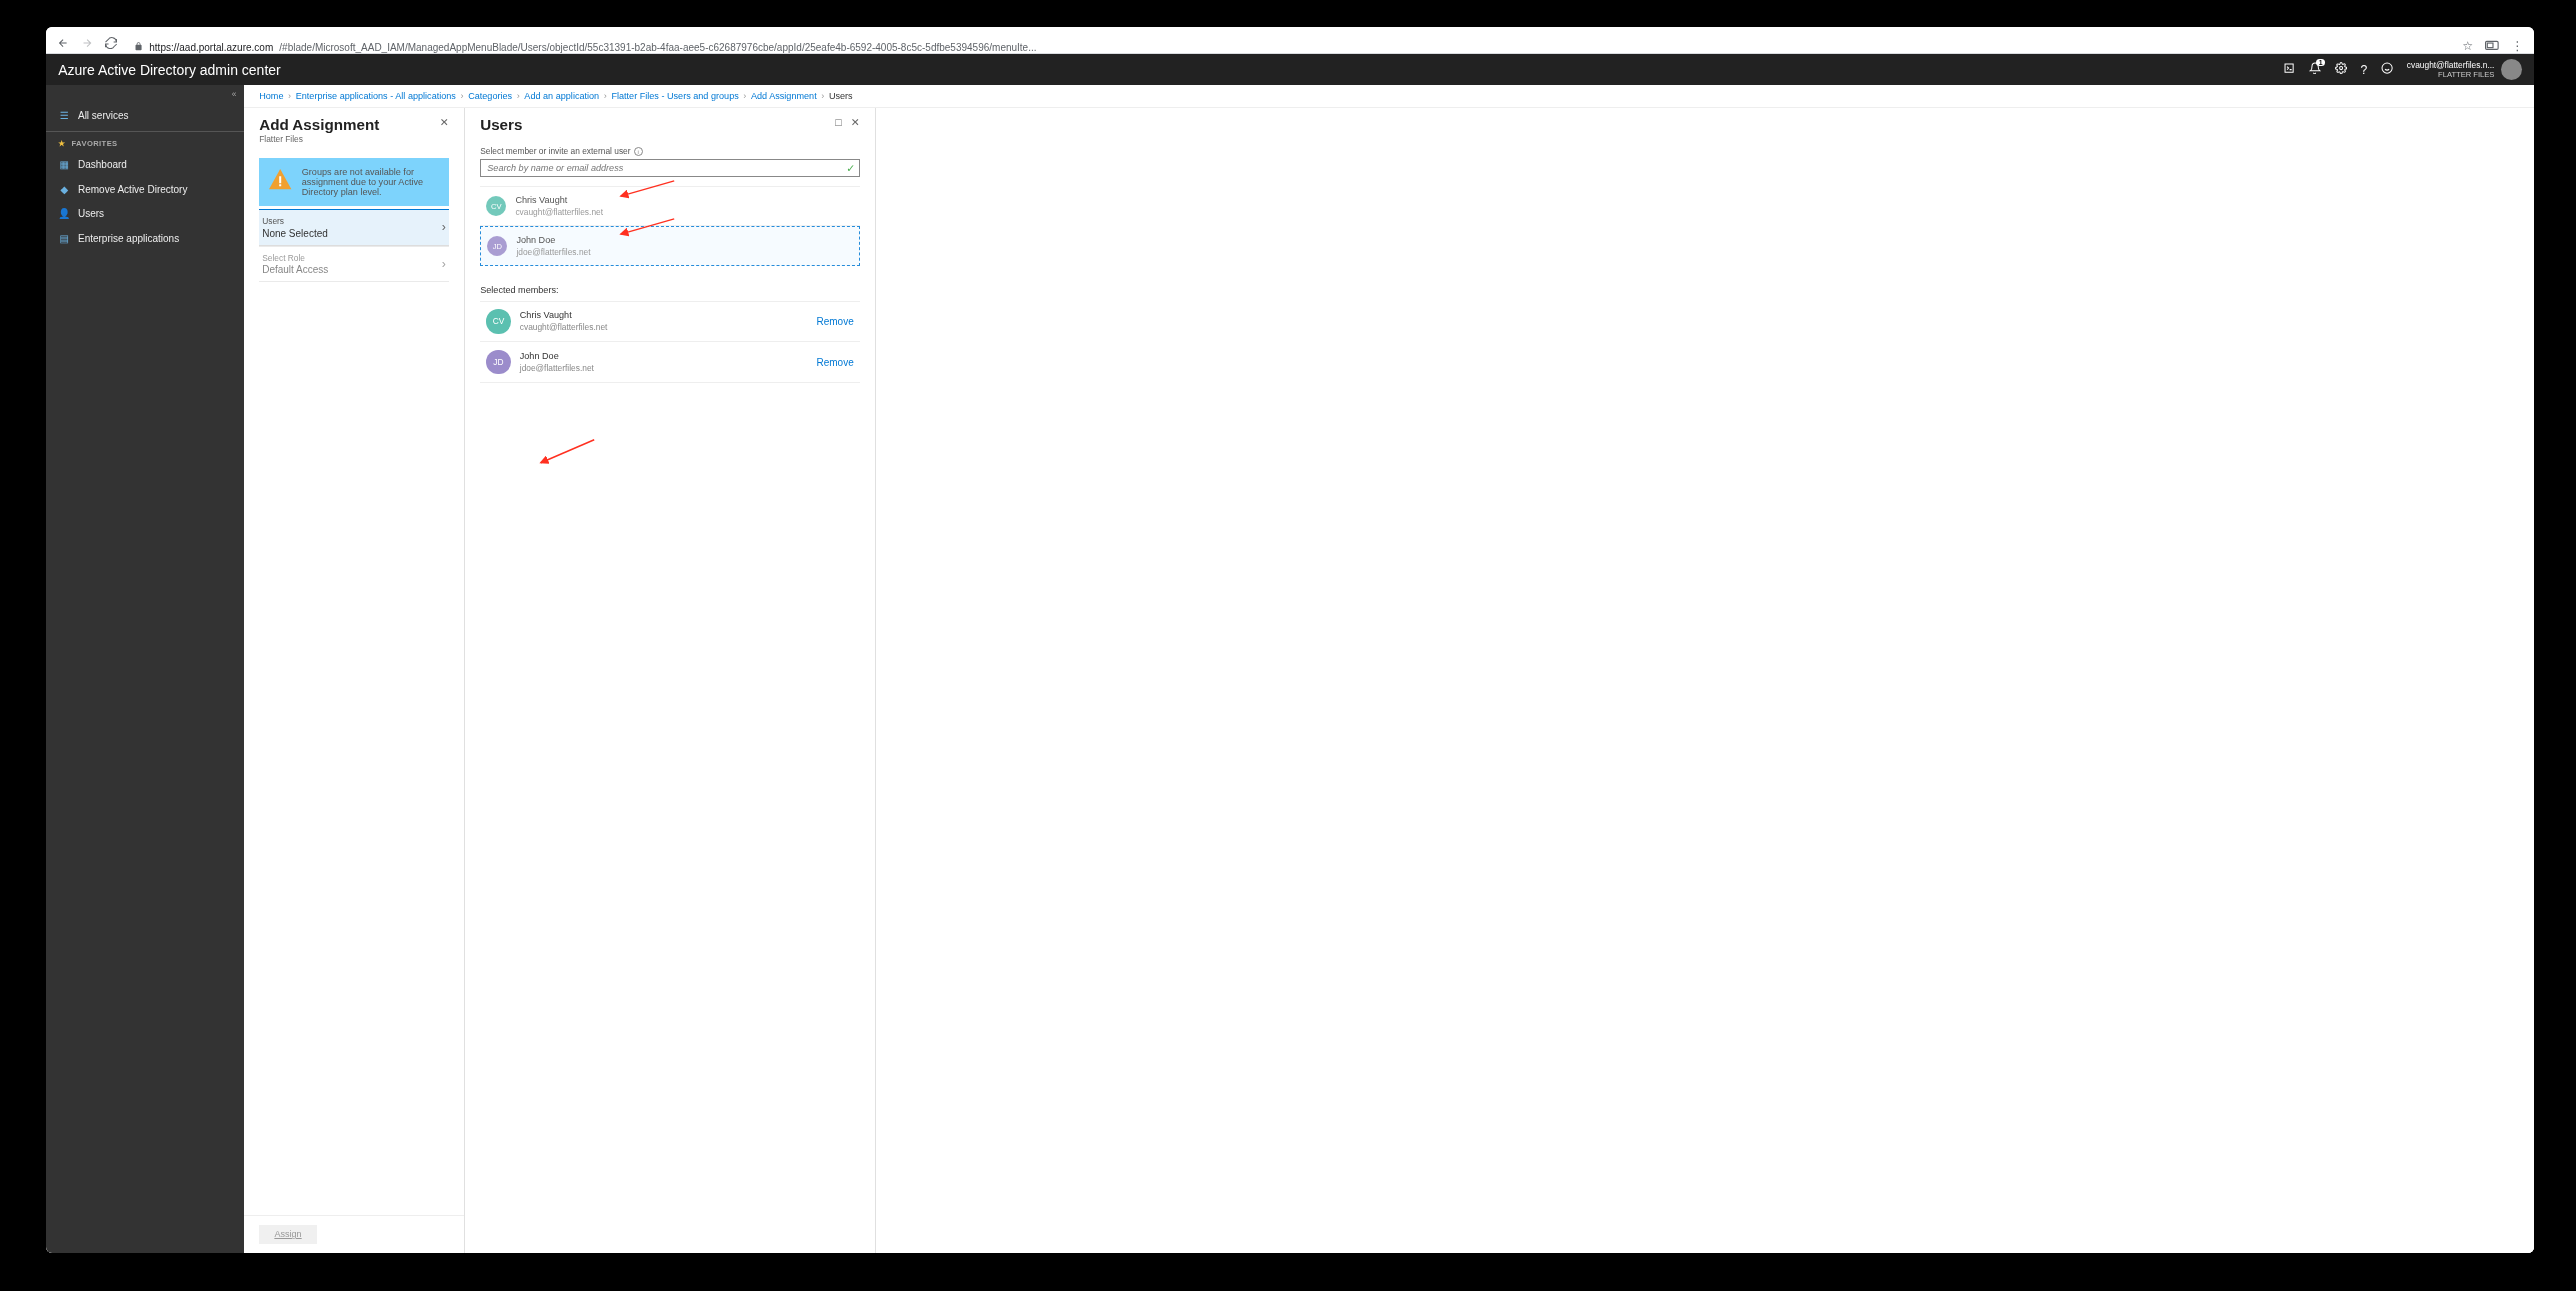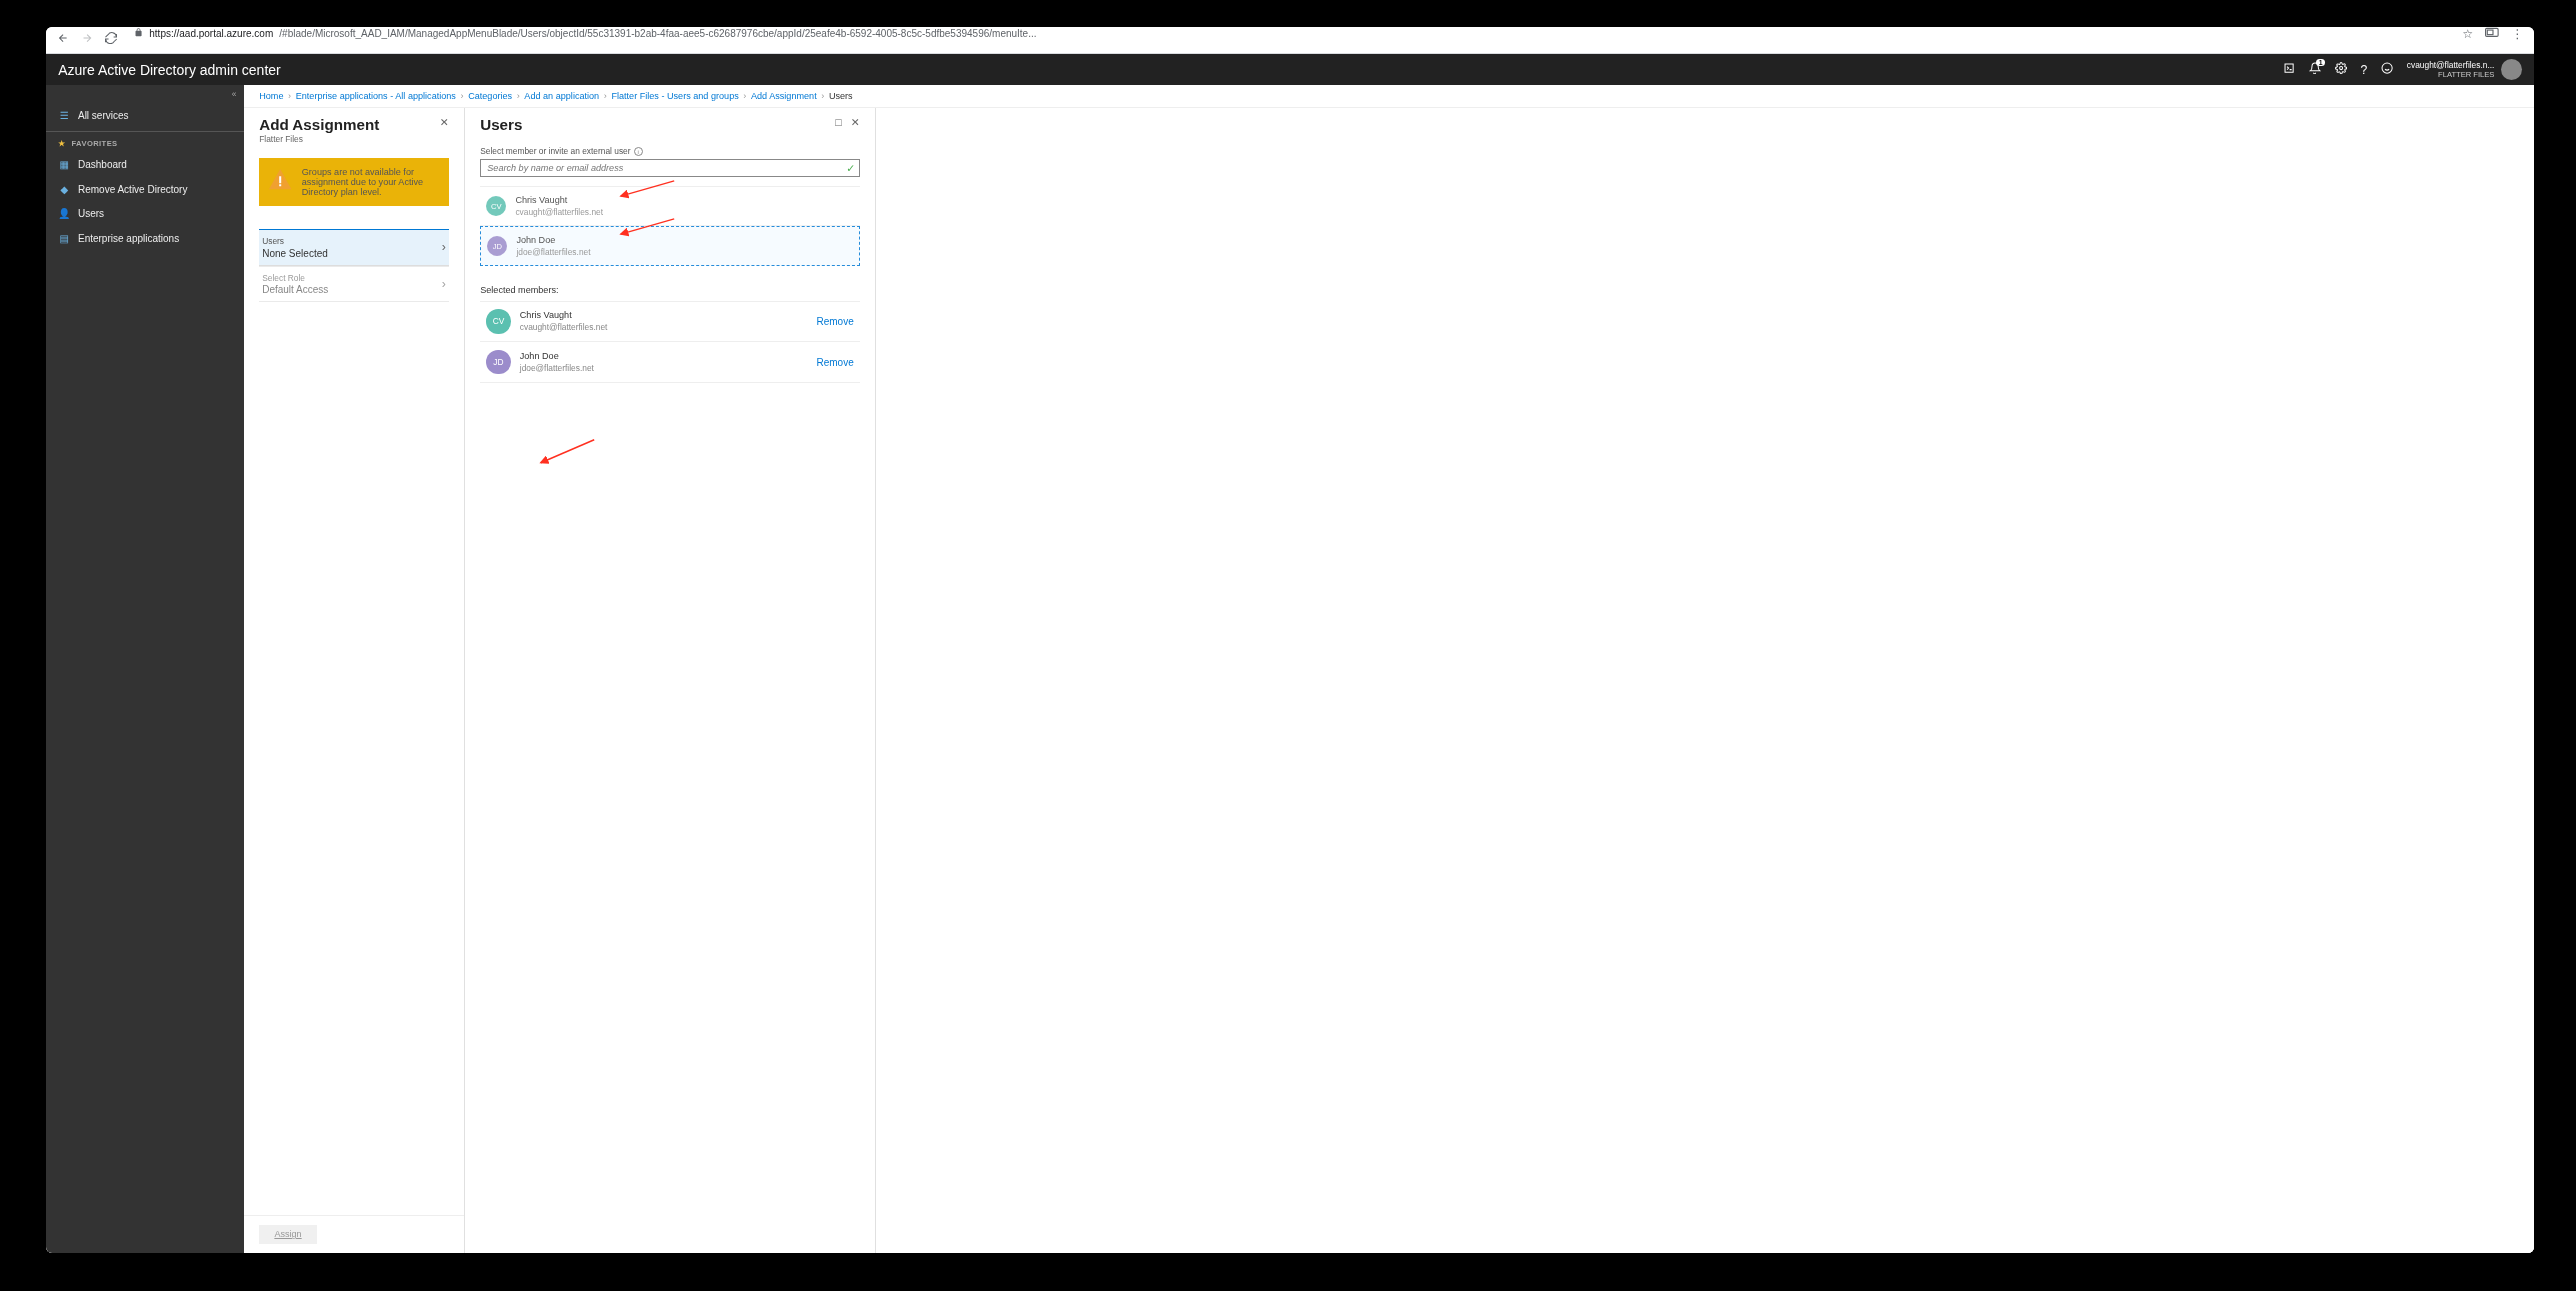--- a/index.html
+++ b/index.html
@@ -6,21 +6,21 @@
 body { background: #000; width: 1186px; height: 594px; overflow: hidden; }
 .browser-window { position: absolute; left: 46px; top: 27px; right: 42px; bottom: 38px; background: #fff; border-radius: 6.1px; overflow: hidden; display: flex; flex-direction: column; box-shadow: 0 7.6px 30.5px rgba(0,0,0,0.5); }
 .tab-bar { height: 25px; background: #dee1e6; display: flex; align-items: flex-end; padding-left: 7.6px; }
 .traffic-lights { display: flex; gap: 6.1px; align-self: center; margin: 0 9.1px 0 6.1px; }
 .traffic-lights span { width: 9.1px; height: 9.1px; border-radius: 50%; display: inline-block; }
 .tl-red { background: #ff5f57; } .tl-yellow { background: #febc2e; } .tl-green { background: #28c840; }
 .tab { background: #fff; border-radius: 6.1px 6.1px 0 0; padding: 4.6px 7.6px; display: flex; align-items: center; gap: 6.1px; font-size: 9.1px; color: #3c4043; min-width: 160px; }
 .tab-favicon { width: 12.2px; height: 12.2px; background: #0078d4; clip-path: polygon(50% 0, 100% 100%, 0 100%); }
 .tab-close { color: #5f6368; font-size: 10.7px; cursor: pointer; margin-left: auto; }
 .new-tab { color: #5f6368; padding: 0 7.6px; font-size: 13.7px; align-self: center; cursor: pointer; }
-.address-bar { height: 27.4px; background: #fff; display: flex; align-items: flex-start; padding: 0 6.1px; gap: 3px; border-bottom: 0.8px solid #dadce0; }
+.address-bar { height: 27.4px; background: #fff; display: flex; align-items: flex-end; padding: 0 6.1px; gap: 3px; border-bottom: 0.8px solid #dadce0; }
 .nav-btn { width: 21.3px; height: 21.3px; display: flex; align-items: center; justify-content: center; color: #5f6368; cursor: pointer; border-radius: 50%; }
 .nav-btn svg { width: 12.2px; height: 12.2px; }
 .url-area { flex: 1; display: flex; align-items: center; gap: 6.1px; padding: 0 9.1px; font-size: 10px; color: #202124; overflow: hidden; }
 .lock-icon { color: #5f6368; }
 .url-host { color: #202124; }
 .url-path { color: #5f6368; white-space: nowrap; overflow: hidden; text-overflow: ellipsis; }
 .star-icon, .ext-icon, .menu-dots { color: #5f6368; cursor: pointer; padding: 0 4.6px; }
 .azure-container { flex: 1; display: flex; flex-direction: column; background: #fff; overflow: hidden; }
 .azure-header { height: 30.5px; background: #222; color: #fff; display: flex; align-items: center; padding: 0 12.2px; gap: 9.1px; }
 .azure-title { font-size: 14px; }
@@ -47,21 +47,21 @@
 .blades { flex: 1; display: flex; background: #fff; overflow: hidden; }
 .blade { border-right: 0.8px solid #e0e0e0; display: flex; flex-direction: column; background: #fff; }
 .blade1 { width: 221px; }
 .blade2 { flex: 1; max-width: 411px; }
 .blade-header { display: flex; align-items: flex-start; padding: 7.6px 15.2px 4.6px; }
 .blade-title { font-size: 15.2px; font-weight: 600; color: #222; }
 .blade-subtitle { font-size: 8.4px; color: #666; margin-top: 1.5px; }
 .blade-controls { margin-left: auto; display: flex; gap: 9.1px; color: #666; }
 .blade-controls span { cursor: pointer; font-size: 10.7px; }
 .blade-body { flex: 1; padding: 9.1px 15.2px; overflow: auto; }
-.warning-box { background: #eab308; display: flex; gap: 9.1px; padding: 9.1px; font-size: 9.1px; color: #555; margin-bottom: 23px; }
+.warning-box { background: #7dd3fc; display: flex; gap: 9.1px; padding: 9.1px; font-size: 9.1px; color: #555; margin-bottom: 3px; }
 .warn-tri { width: 24.4px; height: 24.4px; flex-shrink: 0; }
 .picker-item { border-top: 0.8px solid #ddd; border-bottom: 0.8px solid #ddd; padding: 6.1px 3px; display: flex; align-items: center; cursor: pointer; }
 .picker-item.active { background: #e6f2fb; border-top: 1.5px solid #0078d4; }
 .picker-text { flex: 1; }
 .picker-label { font-size: 8.4px; color: #555; }
 .picker-value { font-size: 10px; color: #333; margin-top: 1.5px; }
 .picker-chevron { color: #666; font-size: 12.2px; }
 .blade-footer { padding: 9.1px 15.2px; border-top: 0.8px solid #eee; }
 .assign-btn { background: #f0f0f0; color: #999; border: none; padding: 4.6px 15.2px; font-size: 9.1px; cursor: not-allowed; text-decoration: underline; }
 .select-btn { background: #0062b1; color: #fff; border: none; padding: 4.6px 18.3px; font-size: 10px; cursor: pointer; }

